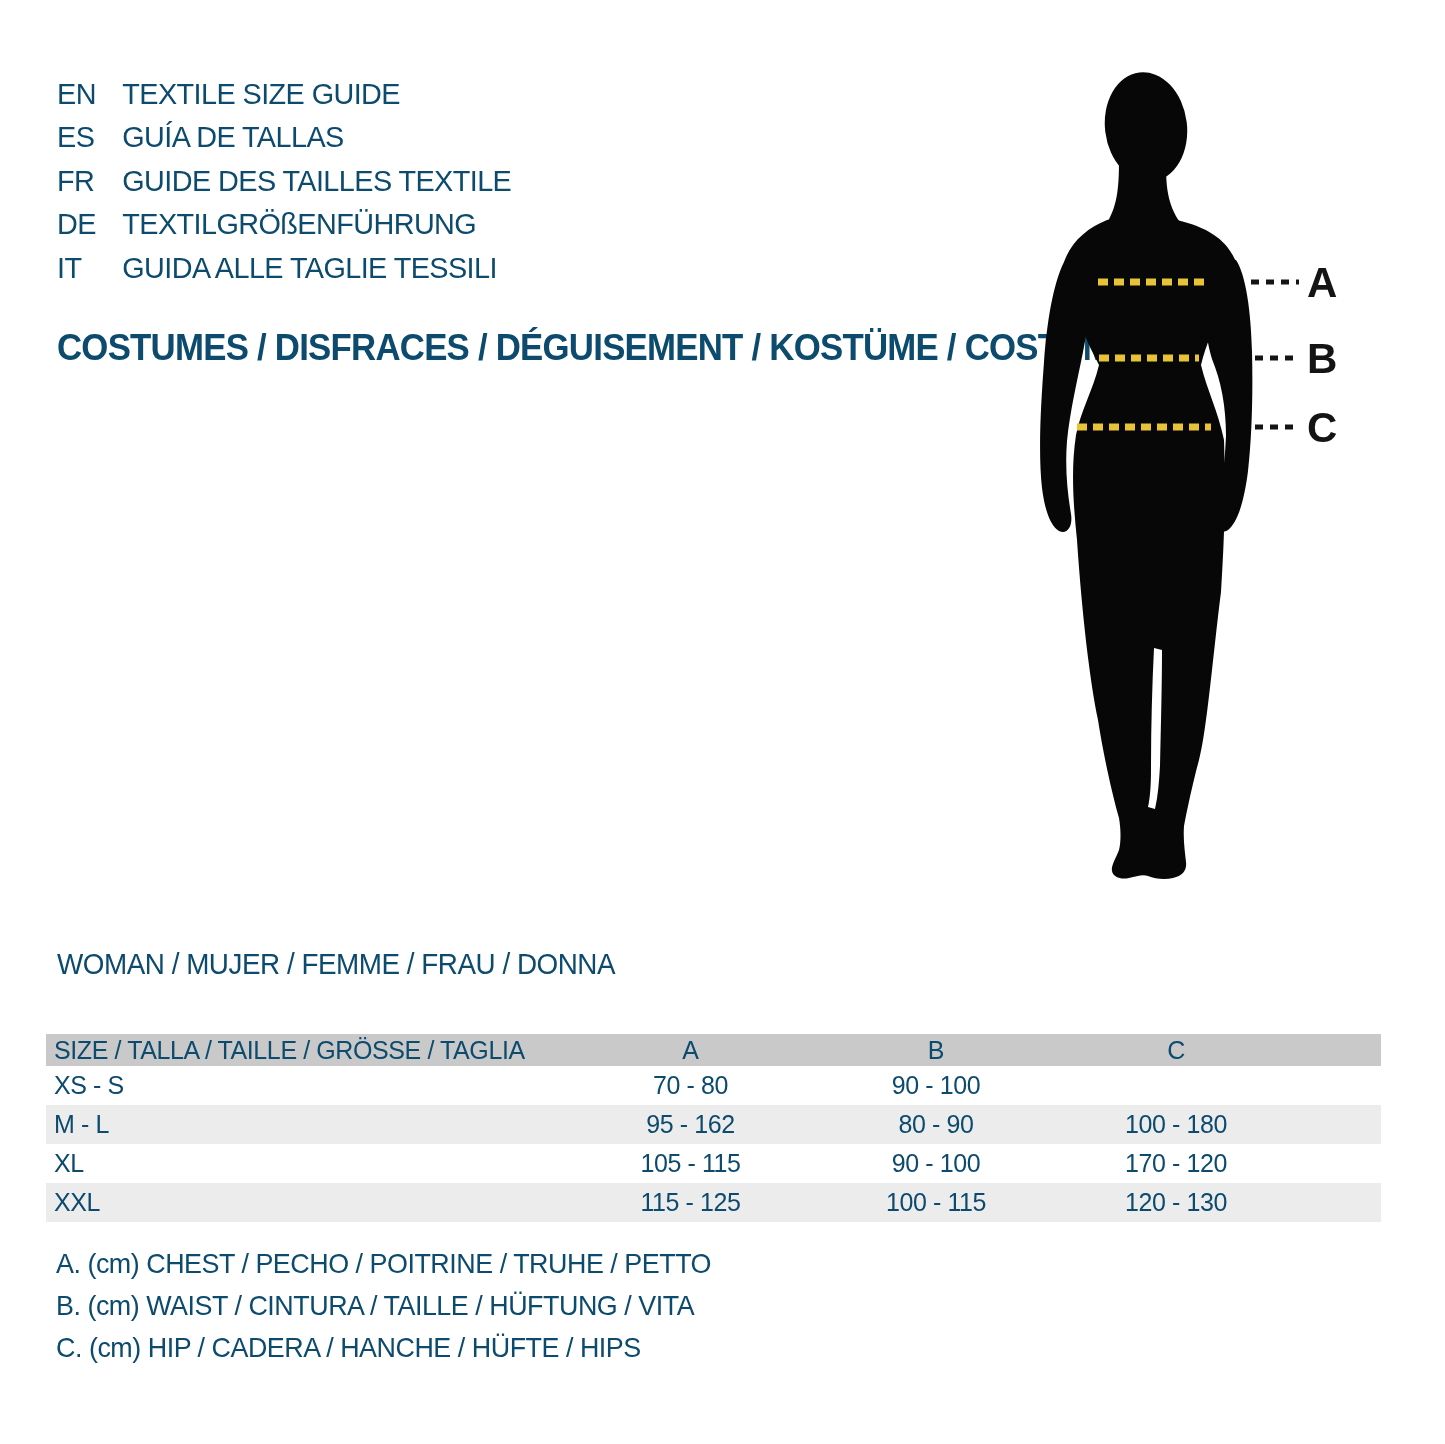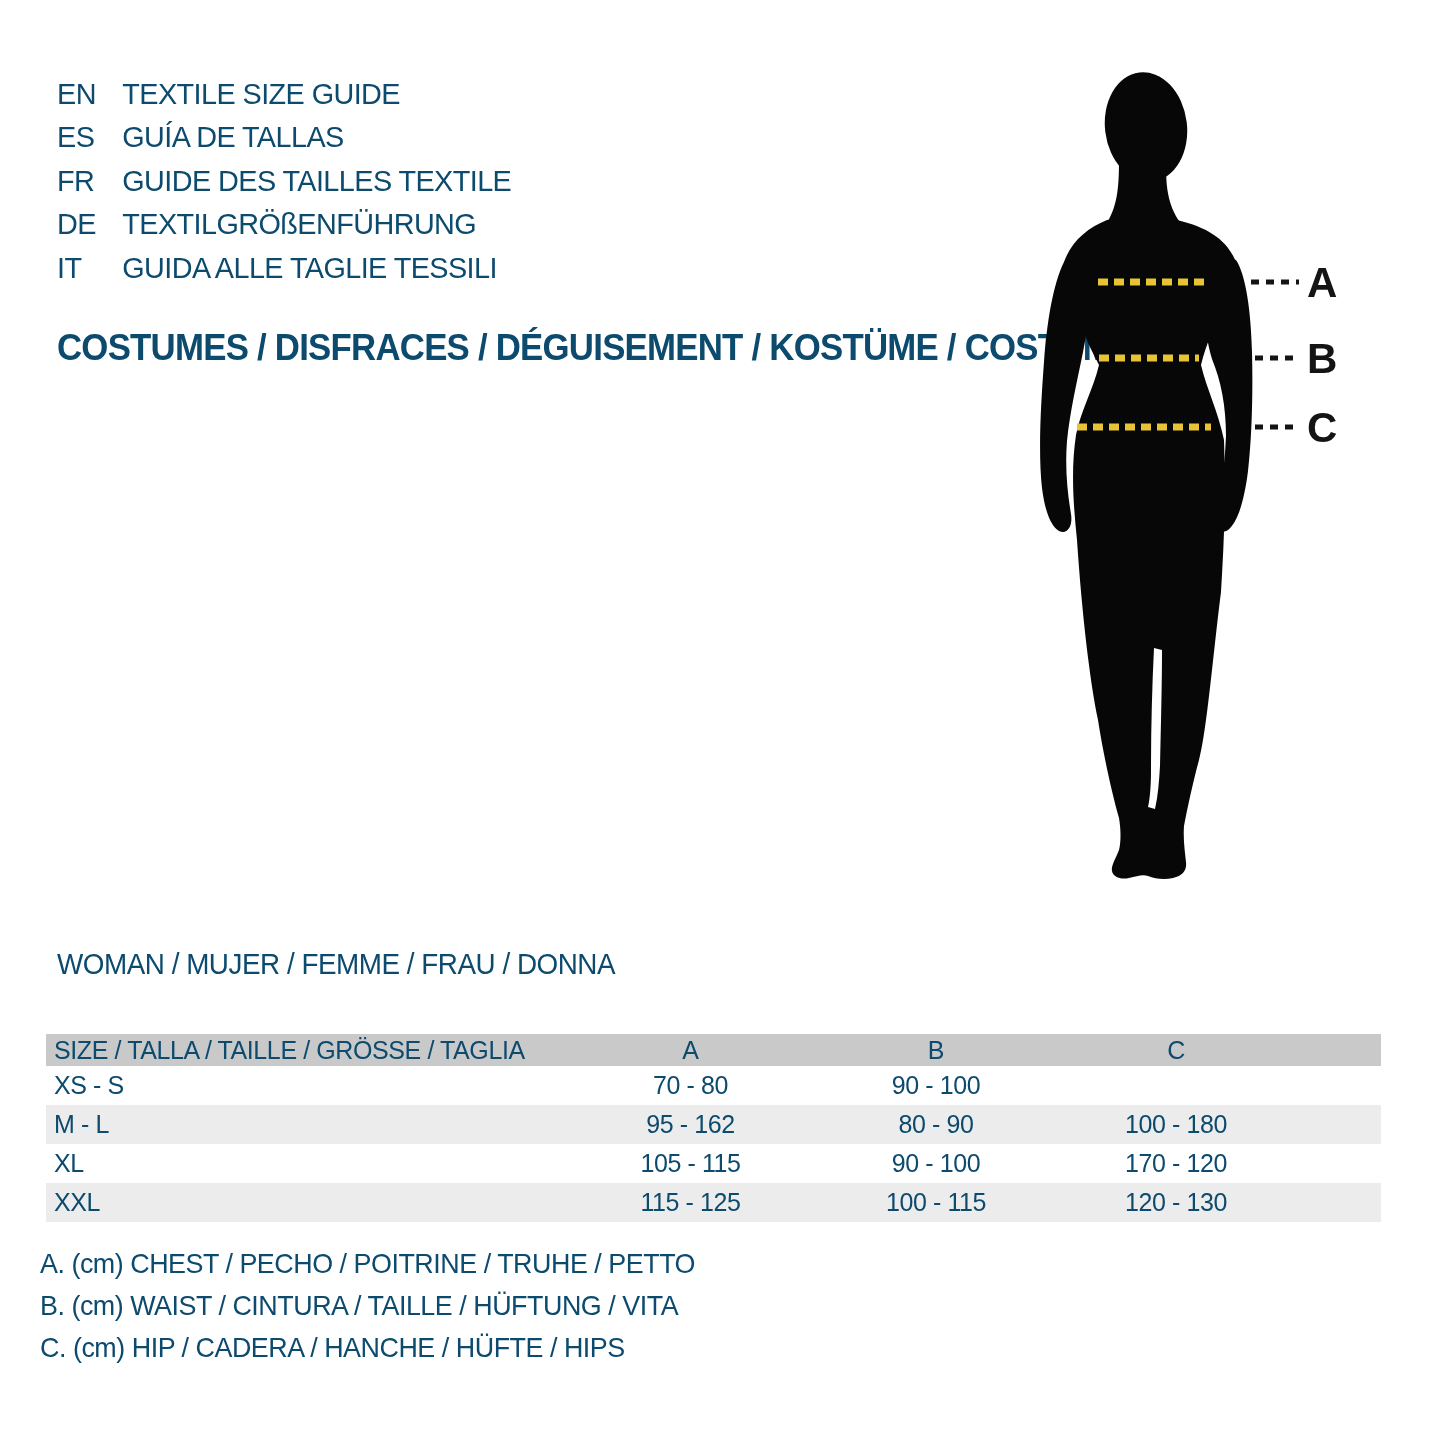--- a/index.html
+++ b/index.html
@@ -26,21 +26,21 @@
               letter-spacing:-0.5px; transform:scaleX(0.96); transform-origin:0 50%; white-space:nowrap; }
   
   .size-table { position:absolute; left:46px; top:1002px; width:1335px;margin-top:32px; }
   .trow { display:grid; grid-template-columns:472px 345px 146px 334px 38px; align-items:center;
           height:39px; font-size:25px; letter-spacing:-0.4px; }
   .trow.header { height:32px; background:var(--header-bg,#c9c9c9); font-weight:500; }
   .trow.alt { background:var(--alt-row-bg,#ececec); }
   .trow .c1 { text-align:left; padding-left:8px; white-space:nowrap; }
   .trow .num { text-align:center; white-space:nowrap; }
   
-  .legend { position:absolute; left:40px; top:1243px; }
+  .legend { position:absolute; left:56px; top:1243px; }
   .legend-row { display:flex; align-items:center; height:42px; font-size:28px; font-weight:500;
           letter-spacing:-0.5px; transform:scaleX(0.96); transform-origin:0 50%; white-space:nowrap; }
 </style>
 </head>
 <body>
 
 <div class="canvas">
 
   <div class="lang-list">
     <div class="lang-row">

